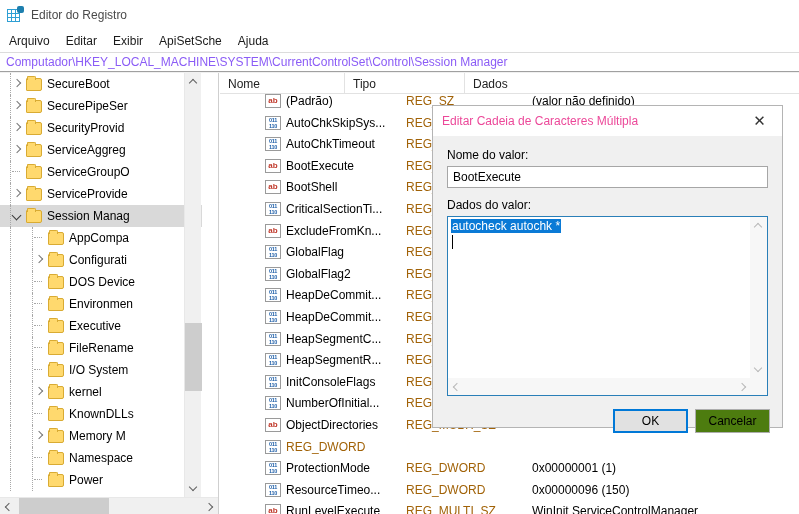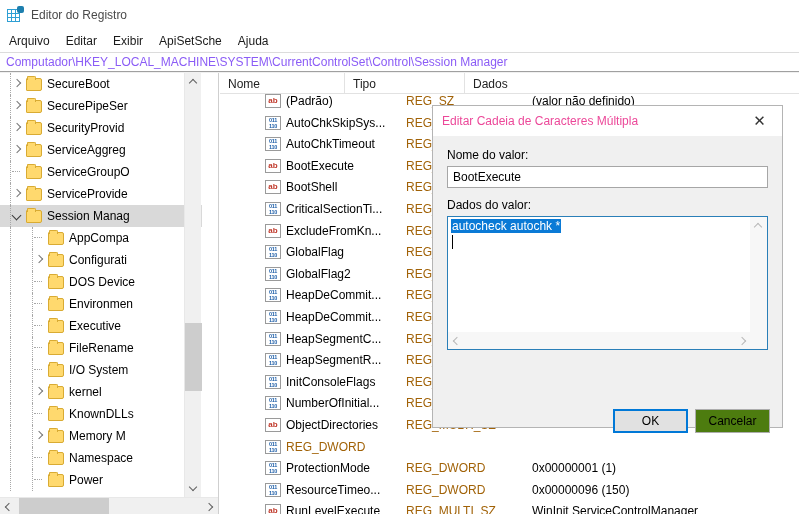--- a/index.html
+++ b/index.html
@@ -335,21 +335,21 @@
     background: #ffffff;
     border: 1px solid #a6a6a6;
     display: flex; align-items: center;
     padding-left: 5px;
     font-size: 12px;
     color: #000;
   }
   #data-box {
     position: absolute;
     left: 14px; top: 80px;
-    width: 321px; height: 134px;
+    width: 321px; height: 180px;
     background: #ffffff;
     border: 1px solid #2a7fb8;
     overflow: hidden;
   }
   #data-text {
     position: absolute;
     left: 3px; top: 2px;
     width: 280px;
     font-size: 12px;
     line-height: 15px;

